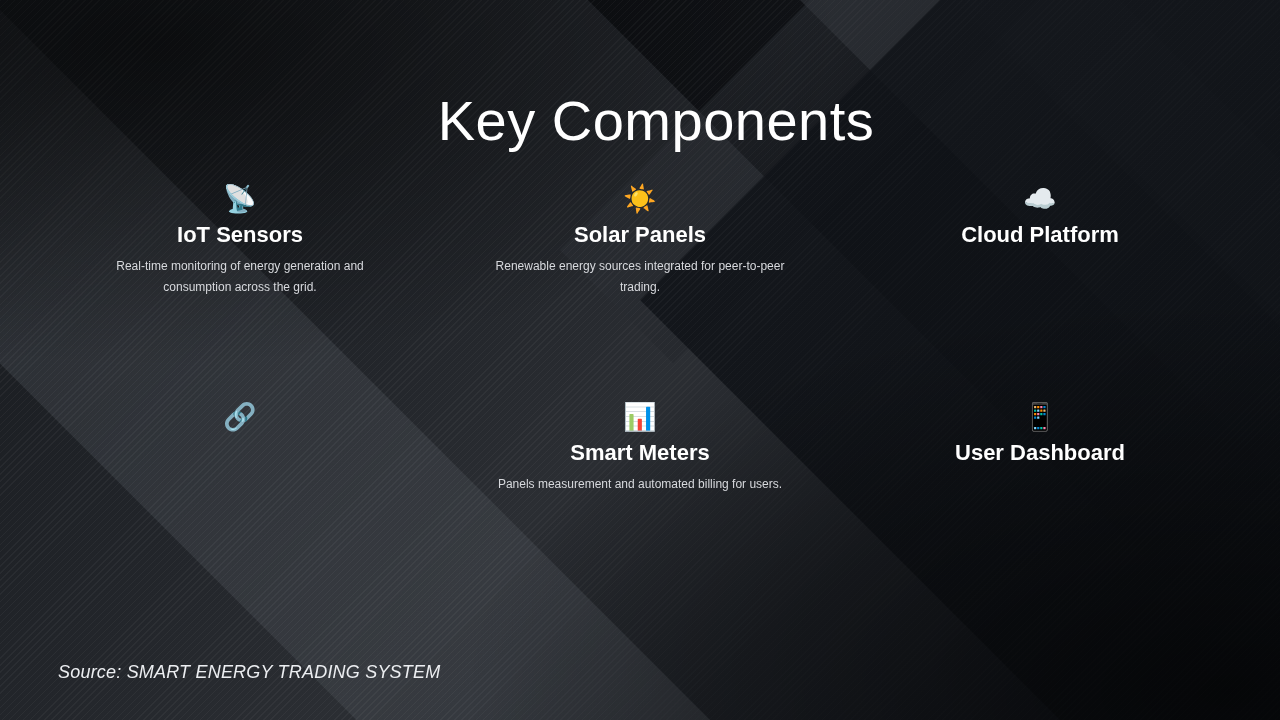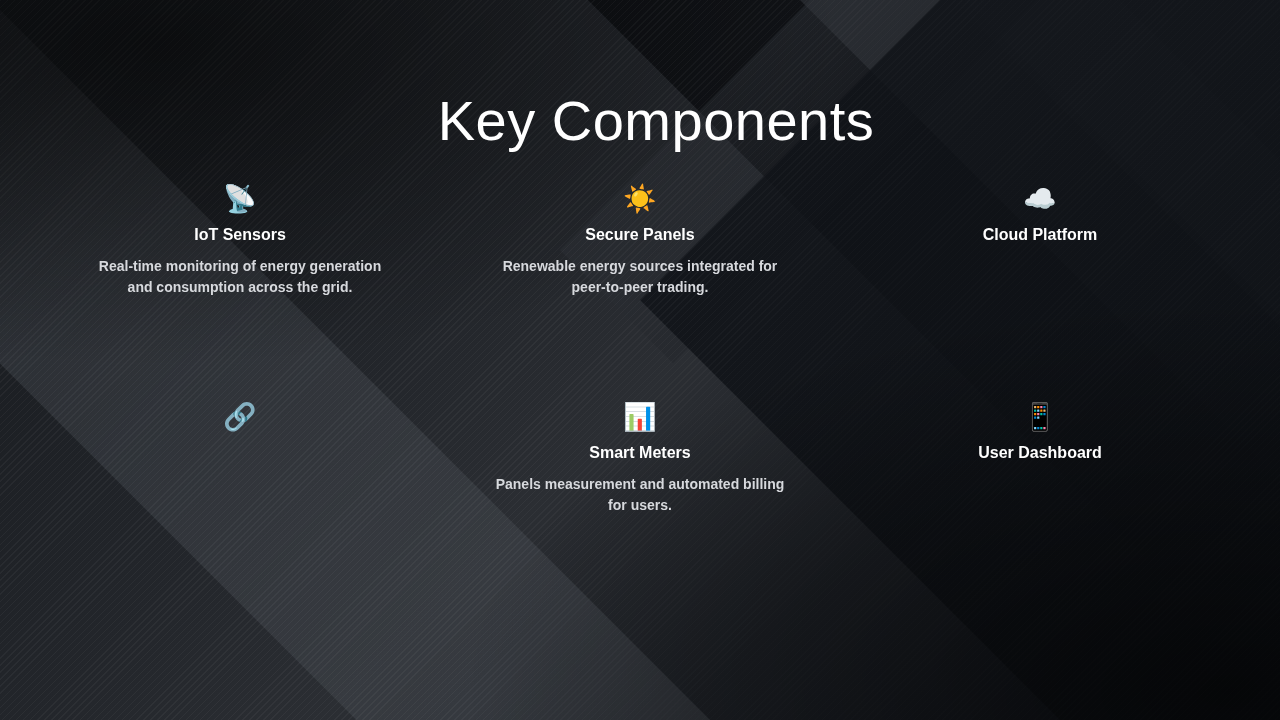--- a/index.html
+++ b/index.html
@@ -157,31 +157,31 @@
   .card-icon {
     font-size: 27px;
     line-height: 34px;
     height: 36px;
     margin-bottom: 5px;
     user-select: none;
   }
 
   .card-title {
     color: #ffffff;
-    font-size: 16px;
+    font-size: 22px;
     font-weight: bold;
     line-height: 24px;
     margin-bottom: 9px;
     white-space: nowrap;
   }
 
   .card-desc {
     color: #d7d9dd;
-    font-size: 14px;
-    font-weight: 700;
+    font-size: 12px;
+    font-weight: 400;
     line-height: 21px;
     max-width: 310px;
   }
 
   .source {
     position: absolute;
     left: 58px;
     bottom: 37px;
     color: #eceef1;
     font-size: 18px;
@@ -215,21 +215,21 @@
     <div class="grid">
 
       <div class="card">
         <div class="card-icon">📡</div>
         <div class="card-title">IoT Sensors</div>
         <div class="card-desc">Real-time monitoring of energy generation and consumption across the grid.</div>
       </div>
 
       <div class="card">
         <div class="card-icon">☀️</div>
-        <div class="card-title">Secure Panels</div>
+        <div class="card-title">Solar Panels</div>
         <div class="card-desc">Renewable energy sources integrated for peer-to-peer trading.</div>
       </div>
 
       <div class="card">
         <div class="card-icon">☁️</div>
         <div class="card-title">Cloud Platform</div>
       </div>
 
       <div class="card">
         <div class="card-icon">🔗</div>
@@ -241,15 +241,16 @@
         <div class="card-desc">Panels measurement and automated billing for users.</div>
       </div>
 
       <div class="card">
         <div class="card-icon">📱</div>
         <div class="card-title">User Dashboard</div>
       </div>
 
     </div>
 
+    <div class="source">Source: SMART ENERGY TRADING SYSTEM</div>
 
   </div>
 </div>
 
 </body></html>

